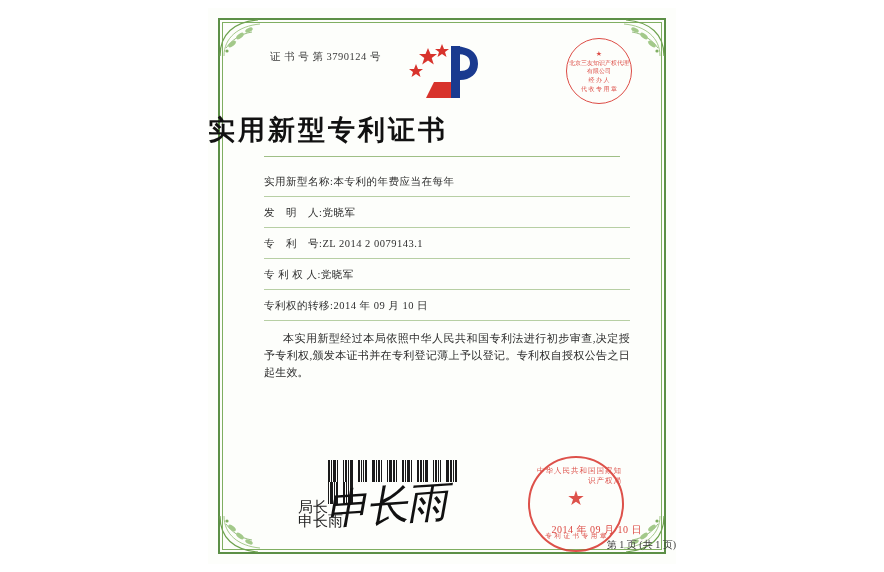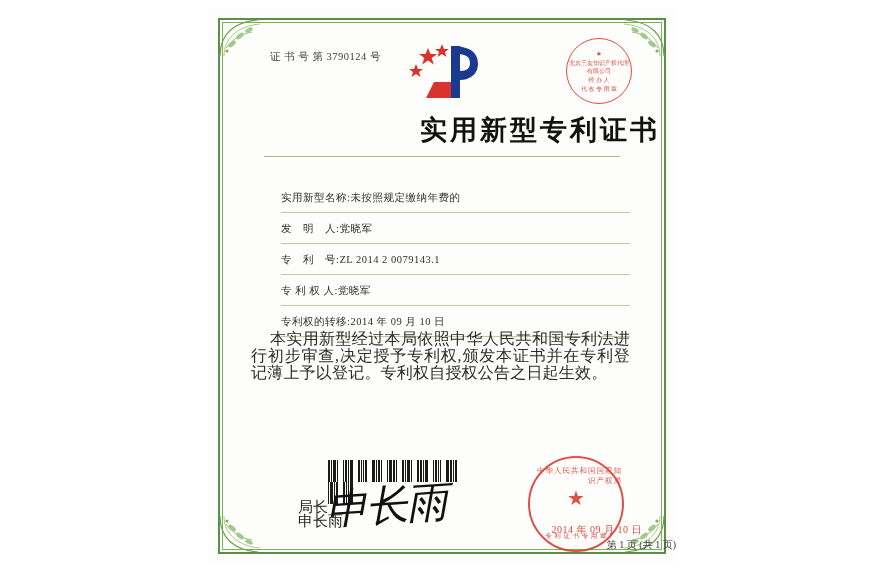--- a/index.html
+++ b/index.html
@@ -101,23 +101,23 @@
     line-height: 1.45;
     text-align: center;
     opacity: 0.88;
     font-family: "Liberation Serif", serif;
   }
   .red-seal-top .star { font-size: 7px; }
 
   .title {
     position: absolute;
     left: 0;
-    right: 16px;
+    right: 4px;
     top: 104px;
-    text-align: right;
+    text-align: left;
     font-size: 27px;
     font-weight: bold;
     letter-spacing: 3px;
     color: #111;
     font-family: "Liberation Serif", serif;
   }
 
   .title-rule {
     position: absolute;
     left: 56px;
@@ -125,22 +125,21 @@
     top: 148px;
     height: 1px;
     background: #9fbf86;
   }
 
   
   .fields {
     position: absolute;
     left: 56px;
     right: 46px;
-    top: 174px;
-    margin-left: 17px;
+    top: 158px;
   }
   .field-row {
     position: relative;
     height: 31px;
     font-size: 10.5px;
     color: #2e2e2e;
     display: flex;
     align-items: center;
     white-space: nowrap;
   }
@@ -157,24 +156,24 @@
     left: 0;
     right: 0;
     bottom: 0;
     height: 1px;
     background: #b7cfa4;
   }
 
   
   .body-text {
     position: absolute;
-    left: 43px;
+    left: 56px;
     right: 46px;
     top: 322px;
-    font-size: 16px;
+    font-size: 11px;
     line-height: 17px;
     color: #2b2b2b;
     text-align: justify;
   }
   .body-text p {
     margin: 0 0 1px 0;
     text-indent: 19px;
     letter-spacing: 0.2px;
   }
 
@@ -341,21 +340,21 @@
       <span>经 办 人</span>
       <span>代 收 专 用 章</span>
     </div>
 
     <div class="title">实用新型专利证书</div>
     <div class="title-rule"></div>
 
     <div class="fields">
       <div class="field-row">
         <span class="label">实用新型名称:</span>
-        <span class="value">未按照规定缴纳年费的</span>
+        <span class="value">本专利的年费应当在每年</span>
         <span class="field-underline"></span>
       </div>
       <div class="field-row">
         <span class="label">发　明　人:</span>
         <span class="value">党晓军</span>
         <span class="field-underline"></span>
       </div>
       <div class="field-row">
         <span class="label">专　利　号:</span>
         <span class="value">ZL 2014 2 0079143.1</span>

